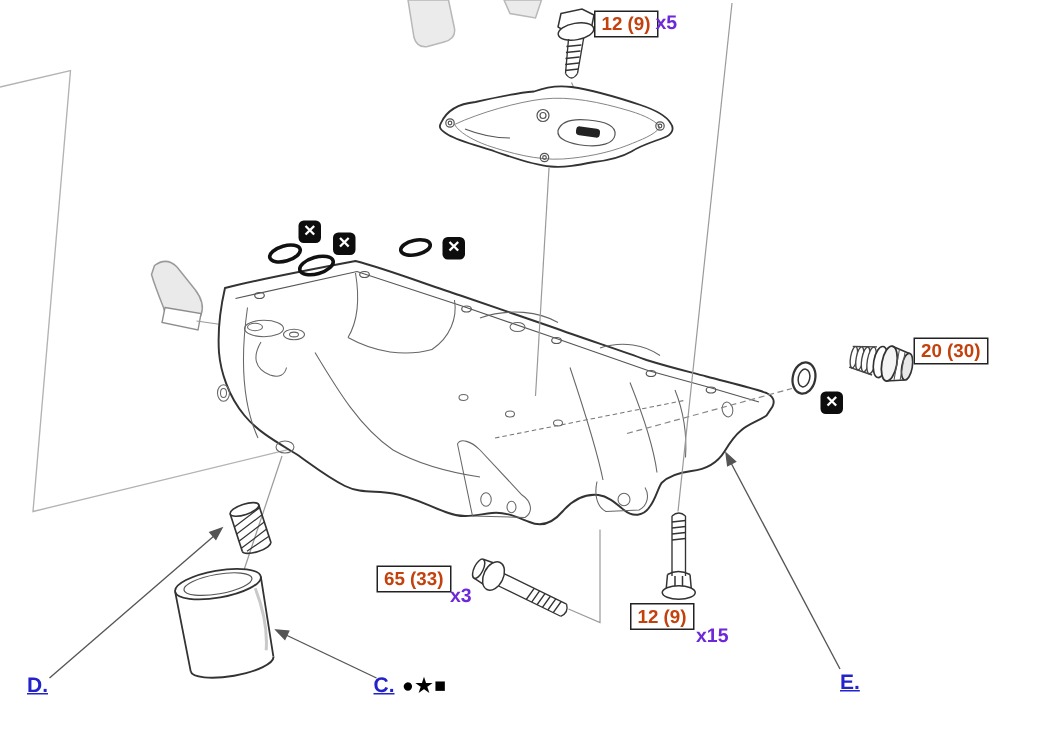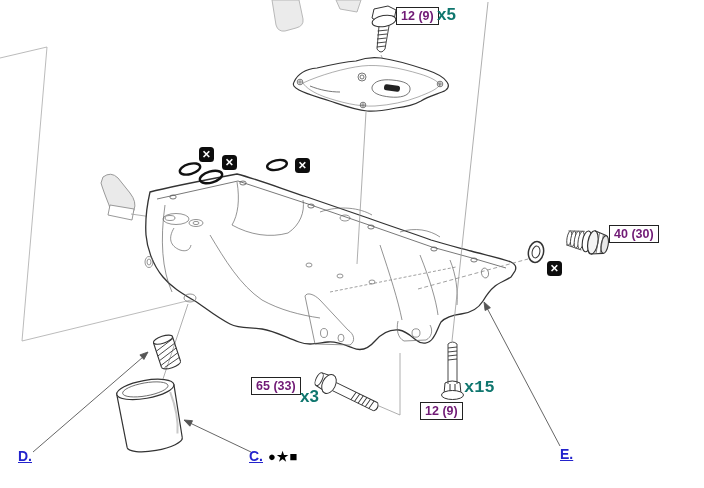--- a/index.html
+++ b/index.html
@@ -1,21 +1,21 @@
 <!DOCTYPE html>
 <html><head>
 <meta charset="utf-8">
 <style>
   html,body{margin:0;padding:0;background:#ffffff;}
   #stage{position:relative;width:704px;height:488px;background:#ffffff;overflow:hidden;
          font-family:"Liberation Sans",sans-serif;}
   #lineart{position:absolute;left:0;top:0;}
-  .torque-box{position:absolute;border:1.3px solid #222;background:#fff;color:#701a75;
+  .torque-box{position:absolute;border:1.3px solid #222;background:#fff;color:#c2410c;
       font-weight:bold;font-size:12.5px;line-height:16px;height:16px;padding:0 4px;white-space:nowrap;}
-  .qty{position:absolute;color:#0f766e;font-weight:bold;font-size:17px;line-height:16px;white-space:nowrap;}
+  .qty{position:absolute;color:#6d28d9;font-weight:bold;font-size:13px;line-height:16px;white-space:nowrap;}
   .ref-link{position:absolute;color:#2323cc;font-weight:bold;font-size:14px;line-height:16px;
       text-decoration:underline;cursor:pointer;}
   .note-symbols{position:absolute;color:#000;font-size:13px;font-weight:bold;line-height:16px;letter-spacing:1px;}
   .x-marker{position:absolute;width:15px;height:15px;background:#0d0d0d;border-radius:3.5px;
       color:#fff;font-weight:bold;font-size:10.5px;line-height:15px;text-align:center;}
 </style>
 </head>
 <body>
 
 <div id="stage">
@@ -242,27 +242,27 @@
     <g>
       <line x1="560" y1="446" x2="487" y2="308"></line>
       <polygon points="484,302 490.4,307.7 485.1,310.5"></polygon>
     </g>
   </g>
 </svg>
 
 <div class="torque-box" style="left:396px;top:7px;">12 (9)</div>
 <div class="qty" style="left:437px;top:7px;">x5</div>
 
-<div class="torque-box" style="left:609px;top:225px;">40 (30)</div>
+<div class="torque-box" style="left:609px;top:225px;">20 (30)</div>
 
 <div class="torque-box" style="left:251px;top:377px;">65 (33)</div>
 <div class="qty" style="left:300px;top:389px;">x3</div>
 
 <div class="torque-box" style="left:420px;top:402px;">12 (9)</div>
-<div class="qty" style="left:464px;top:380px;font-family:Liberation Mono, monospace;">x15</div>
+<div class="qty" style="left:464px;top:416px;">x15</div>
 
 <div class="x-marker" style="left:199px;top:147px;">✕</div>
 <div class="x-marker" style="left:222px;top:155px;">✕</div>
 <div class="x-marker" style="left:295px;top:158px;">✕</div>
 <div class="x-marker" style="left:547px;top:261px;">✕</div>
 
 <a class="ref-link" style="left:18px;top:448px;">D.</a>
 <a class="ref-link" style="left:249px;top:448px;">C.</a>
 <span class="note-symbols" style="left:268px;top:449px;">●★■</span>
 <a class="ref-link" style="left:560px;top:446px;">E.</a>

